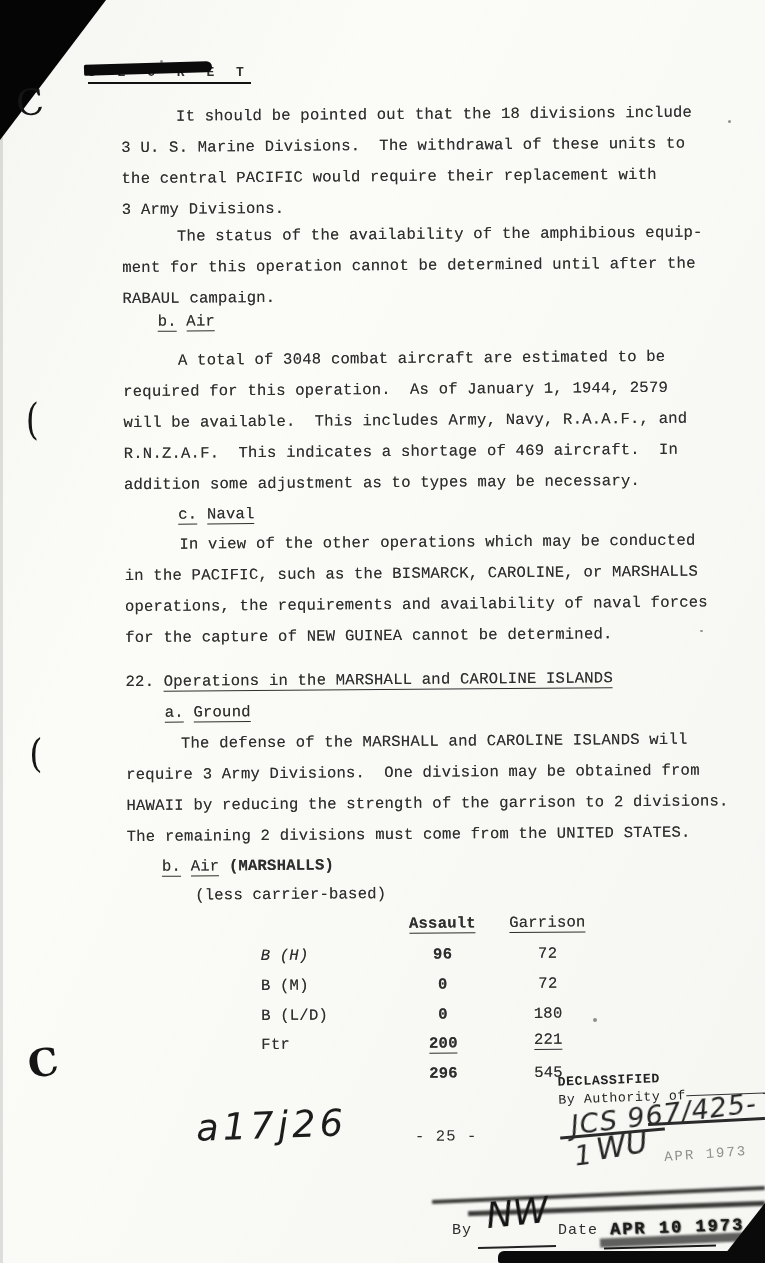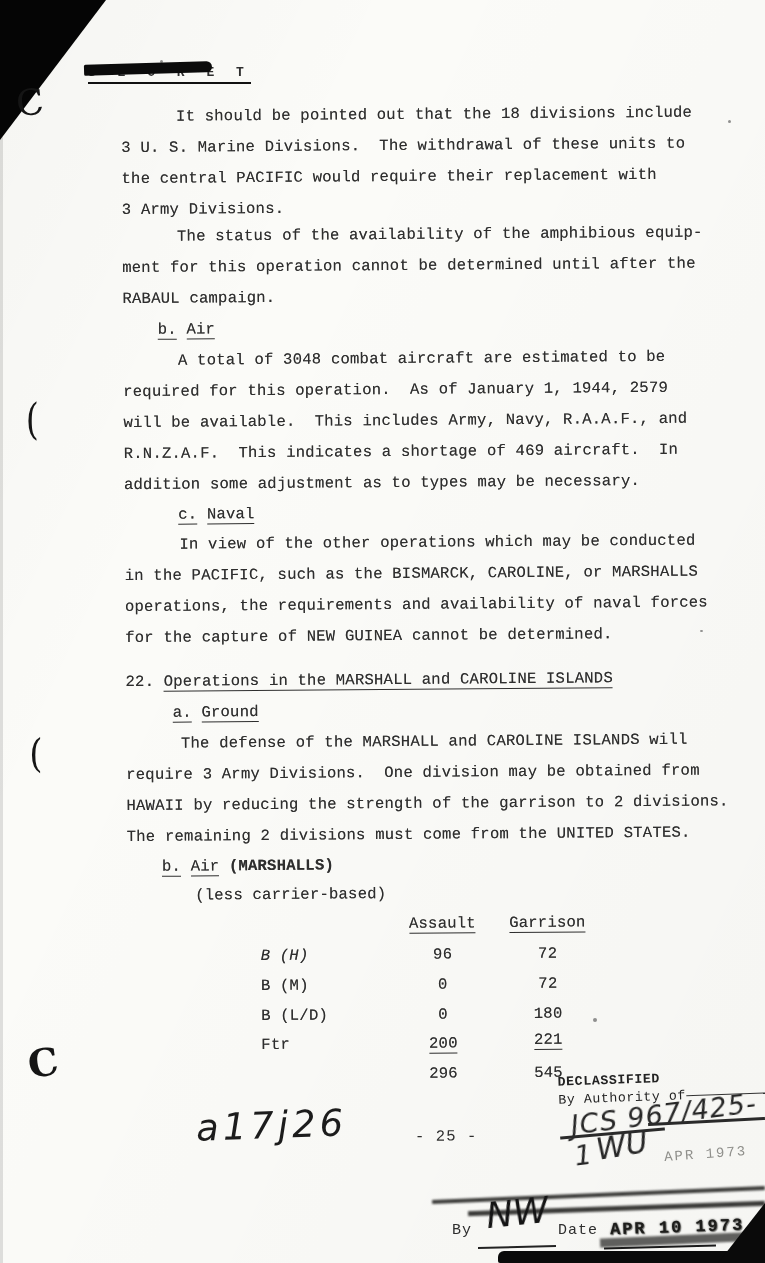--- a/index.html
+++ b/index.html
@@ -42,21 +42,21 @@
     transform:rotate(-1.6deg);border-radius:2px 7px 7px 2px;
   }
   
   .mark{position:absolute;font-family:"DejaVu Serif",serif;color:#151515;}
   .mm1{left:16px;top:82px;font-size:36px;transform:rotate(-6deg);}
   .mm2{left:24px;top:395px;font-size:42px;font-weight:lighter;transform:scaleX(.8);}
   .mm3{left:28px;top:730px;font-size:40px;transform:scaleX(.85);}
   .mm4{left:28px;top:1040px;font-size:38px;font-weight:bold;transform:rotate(-8deg);}
   
   .cell{position:absolute;text-align:center;}
-  .col-a{left:402px;width:76px;}
+  .col-a{left:402px;width:76px;font-weight:bold;}
   .col-g{left:504px;width:82px;}
   
   .hand{font-family:"DejaVu Sans",sans-serif;font-style:italic;color:#1c1c1c;}
   .hw-code{position:absolute;left:196px;top:1104px;font-size:37px;letter-spacing:4px;transform:rotate(-2deg);}
   .pageno{position:absolute;left:371px;top:1128px;font-size:15.6px;letter-spacing:1px;margin-left:40px;}
   
   .declass{position:absolute;left:558px;top:1070px;width:210px;transform:rotate(-2deg);
     font-size:13.2px;line-height:18px;letter-spacing:0.6px;color:#222;}
   .declass .title{font-weight:bold;}
   .auth-line{white-space:pre;}
@@ -115,21 +115,21 @@
       <div class="line">the central PACIFIC would require their replacement with</div>
       <div class="line">3 Army Divisions.</div>
     </div>
 
     <div class="t" style="left:125px;top:220px;">
       <div class="line indent">The status of the availability of the amphibious equip-</div>
       <div class="line">ment for this operation cannot be determined until after the</div>
       <div class="line">RABAUL campaign.</div>
     </div>
 
-    <div class="t" style="left:160px;top:313px;">
+    <div class="t" style="left:160px;top:305px;">
       <span class="u">b.</span><span class="sp"> </span><span class="u">Air</span>
     </div>
 
     <div class="t" style="left:125px;top:344px;">
       <div class="line indent">A total of 3048 combat aircraft are estimated to be</div>
       <div class="line">required for this operation.  As of January 1, 1944, 2579</div>
       <div class="line">will be available.  This includes Army, Navy, R.A.A.F., and</div>
       <div class="line">R.N.Z.A.F.  This indicates a shortage of 469 aircraft.  In</div>
       <div class="line">addition some adjustment as to types may be necessary.</div>
     </div>
@@ -142,21 +142,21 @@
       <div class="line indent">In view of the other operations which may be conducted</div>
       <div class="line">in the PACIFIC, such as the BISMARCK, CAROLINE, or MARSHALLS</div>
       <div class="line">operations, the requirements and availability of naval forces</div>
       <div class="line">for the capture of NEW GUINEA cannot be determined.</div>
     </div>
 
     <div class="t" style="left:125px;top:665px;">
       <span>22.</span><span class="sp"> </span><span class="u">Operations in the MARSHALL and CAROLINE ISLANDS</span>
     </div>
 
-    <div class="t" style="left:172px;top:696px;">
+    <div class="t" style="left:164px;top:696px;">
       <span class="u">a.</span><span class="sp"> </span><span class="u">Ground</span>
     </div>
 
     <div class="t" style="left:125px;top:727px;">
       <div class="line indent">The defense of the MARSHALL and CAROLINE ISLANDS will</div>
       <div class="line">require 3 Army Divisions.  One division may be obtained from</div>
       <div class="line">HAWAII by reducing the strength of the garrison to 2 divisions.</div>
       <div class="line">The remaining 2 divisions must come from the UNITED STATES.</div>
     </div>
 

